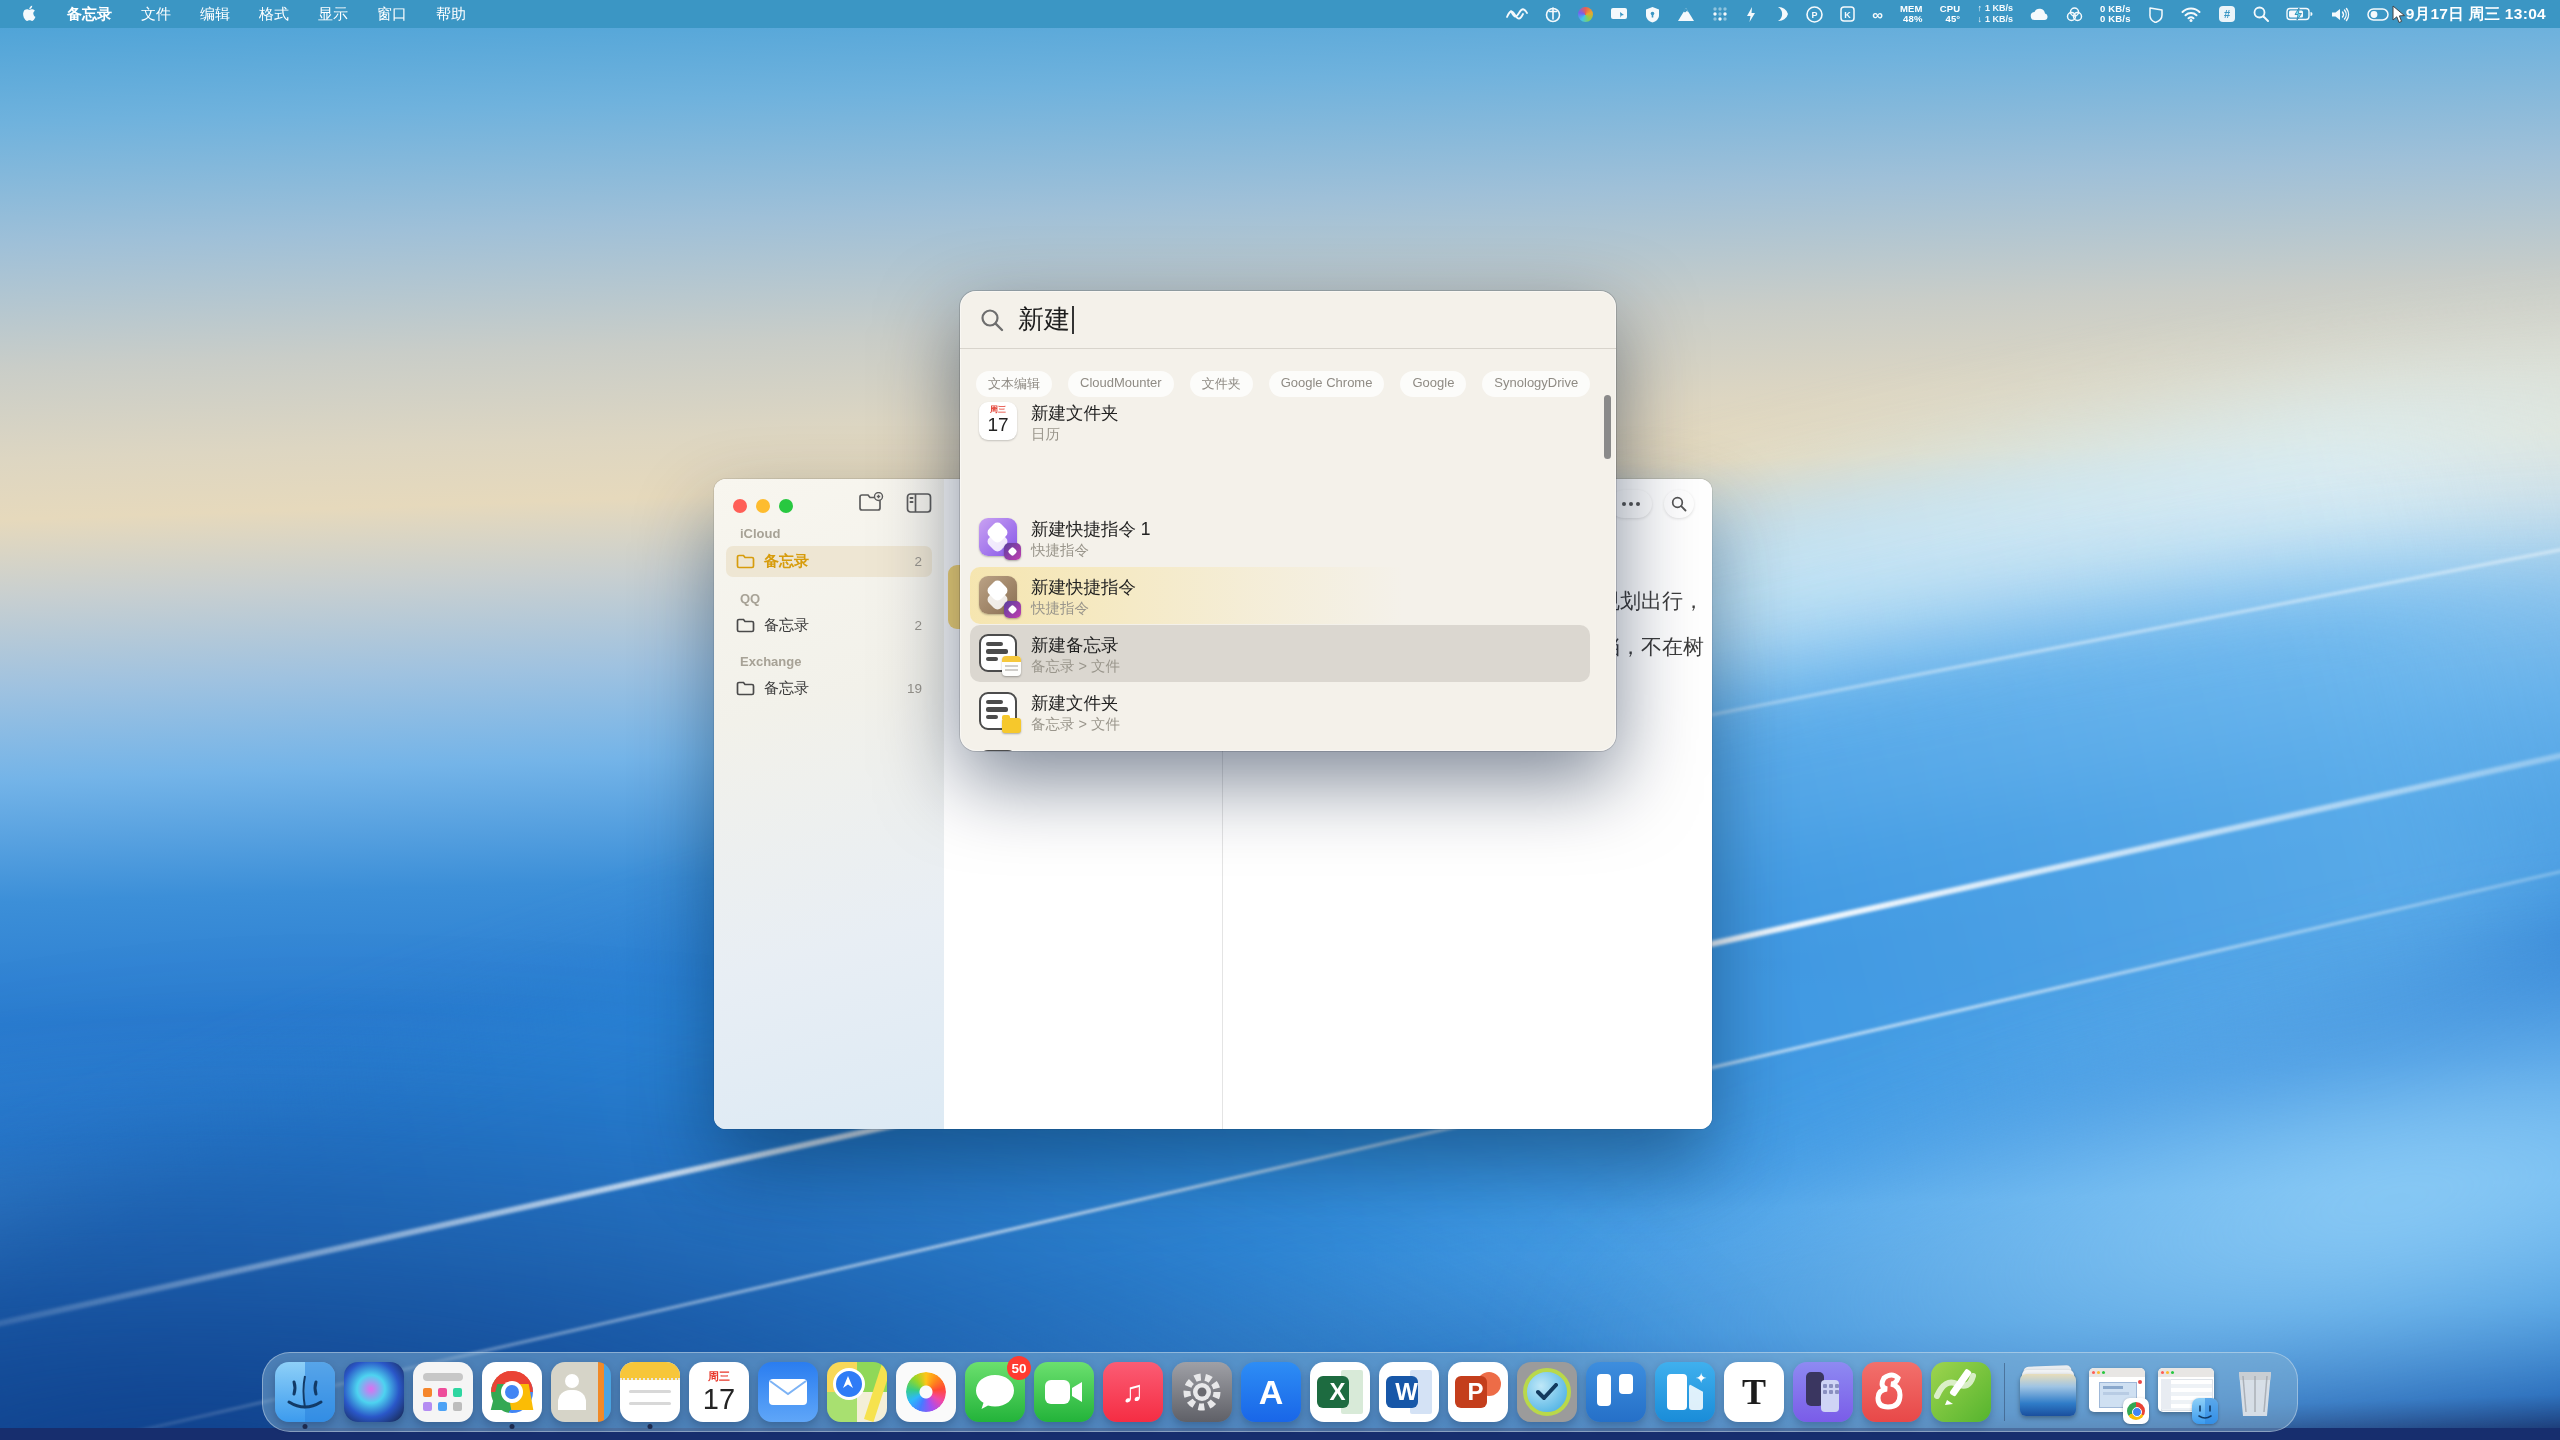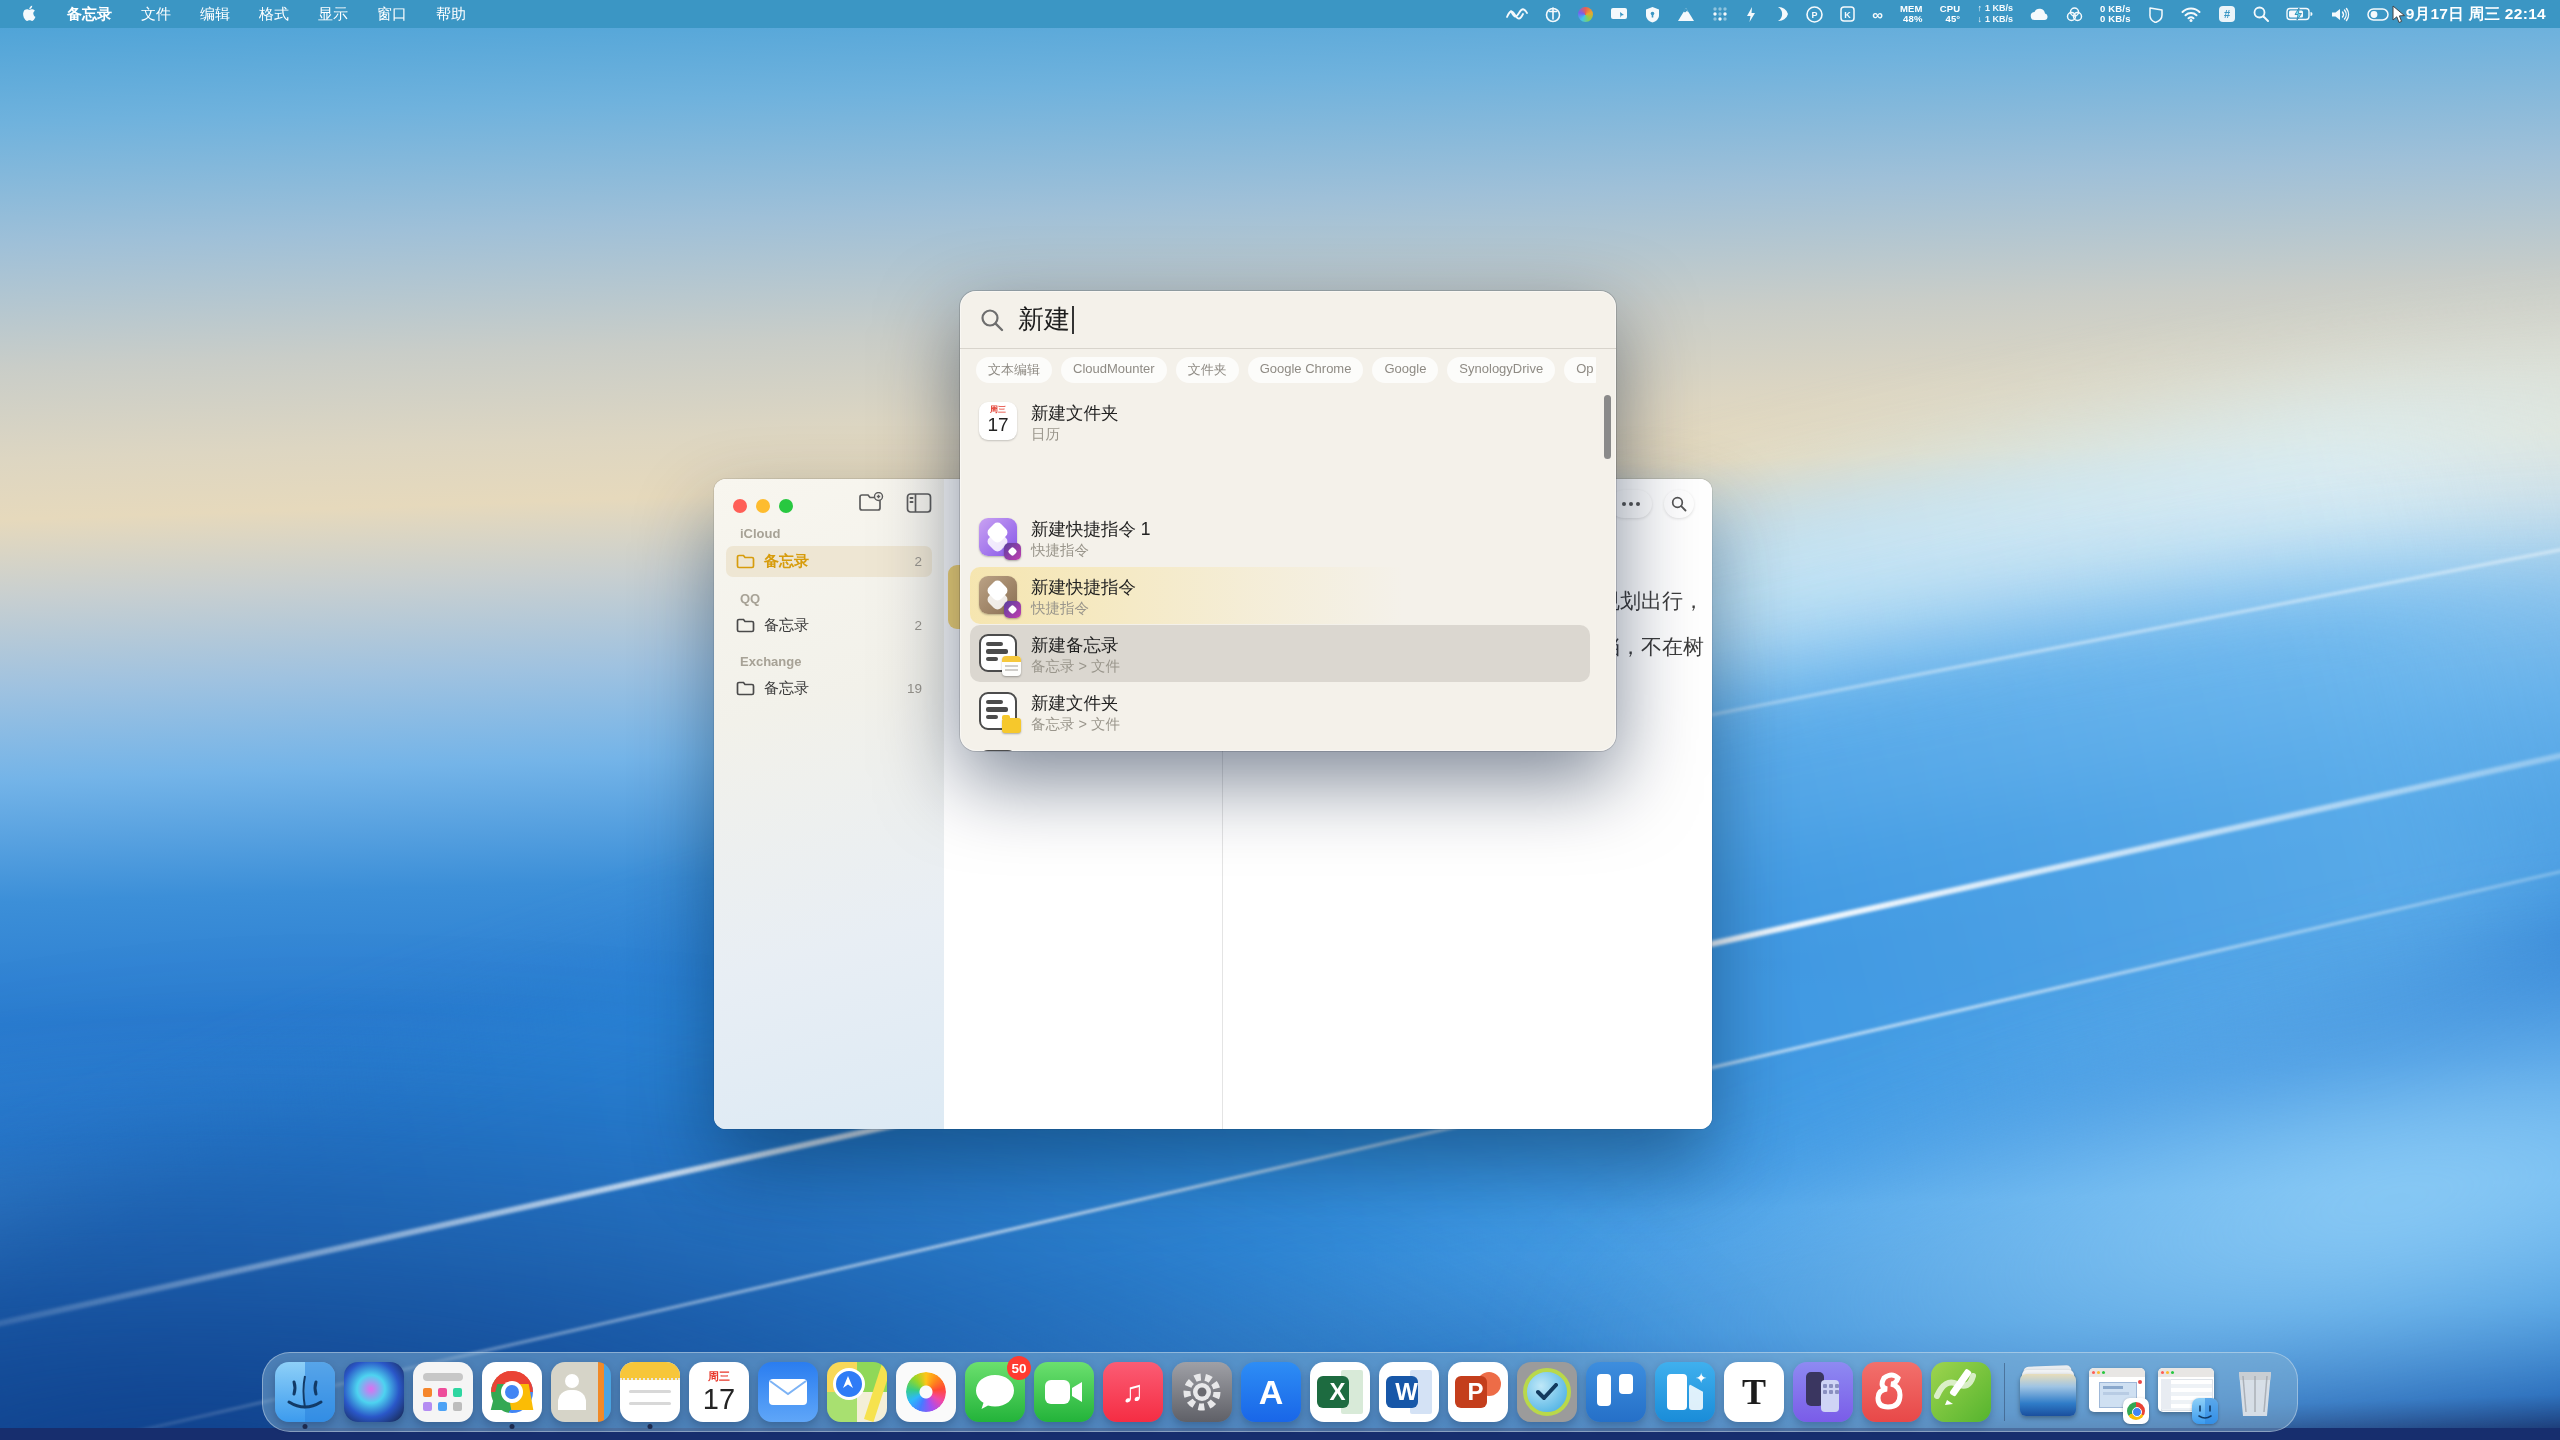--- a/index.html
+++ b/index.html
@@ -46,21 +46,21 @@
   .nw-editor{position:absolute;left:508px;top:0;width:490px;height:100%;background:#fff;border-left:1px solid #e4e4e4;overflow:hidden;}
   .nw-edline{position:absolute;color:#3d3d3d;font-size:21px;white-space:nowrap;}
   .nw-circbtn{position:absolute;top:11px;height:28px;background:#fff;border-radius:14px;display:flex;align-items:center;justify-content:center;box-shadow:0 1px 3px rgba(0,0,0,.12);color:#555;}
   
   .spotlight{position:absolute;left:960px;top:291px;width:640px;height:460px;border-radius:16px;
     background:#f4f1ea;box-shadow:0 30px 80px rgba(0,20,50,.5),0 0 0 1px rgba(255,255,255,.45) inset,0 0 0 1px rgba(0,0,0,.15);
     z-index:3;overflow:hidden;padding-left:16px;}
   .sp-searchrow{position:absolute;left:0;top:0;width:100%;height:57px;display:flex;align-items:center;border-bottom:1px solid #d8d4cc;}
   .sp-query{font-size:26px;color:#1e1e1e;margin-left:14px;}
   .caret{display:inline-block;width:2px;height:28px;background:#333;margin-left:2px;vertical-align:-4px;animation:none;}
-  .sp-chips{position:absolute;left:16px;top:66px;display:flex;gap:9px;width:620px;overflow:hidden;}
+  .sp-chips{position:absolute;left:16px;top:80px;display:flex;gap:16px;width:620px;overflow:hidden;}
   .chip{flex:0 0 auto;background:rgba(255,255,255,.75);color:#8f8b84;font-size:13px;padding:4px 12px;border-radius:13px;white-space:nowrap;}
   .sp-rows{position:absolute;left:0;top:98px;width:100%;height:362px;overflow:hidden;}
   .sp-row{position:absolute;left:10px;width:620px;height:57px;border-radius:10px;}
   .sp-row .ric{position:absolute;left:9px;top:9px;}
   .sp-title{position:absolute;left:61px;top:8px;font-size:17.5px;color:#222;}
   .sp-sub{position:absolute;left:61px;top:32px;font-size:14.5px;color:#9a968c;}
   .sp-row.sel{background:#dbd7d0;}
   .sp-row.ytint{background:linear-gradient(90deg,rgba(247,220,128,.55),rgba(247,220,128,.18) 45%,rgba(247,220,128,0) 70%);}
   .sp-badge{position:absolute;right:14px;top:17px;background:#e6e2da;color:#9b958b;font-size:12px;padding:4px 9px;border-radius:6px;}
   .sp-scroll{position:absolute;right:5px;top:104px;width:7px;height:64px;border-radius:4px;background:#8a8a8a;}
@@ -297,21 +297,21 @@
             <path d="M15.5 1.5 a10 10 0 0 1 0 12"></path>
           </g>
         </svg>
       </span>
     <span class="sticon">
         <svg width="22" height="15" viewBox="0 0 22 15">
           <rect x="1" y="2" width="20" height="11" rx="5.5" stroke="#fff" stroke-width="1.5" fill="none"></rect>
           <circle cx="7" cy="7.5" r="3.4" fill="#fff"></circle>
         </svg>
       </span>
-    <span class="stclock">9月17日 周三 22:14</span>
+    <span class="stclock">9月17日 周三 13:04</span>
   </div>
 </div>
 
 <div class="cursor" style="left:2392px;top:5px;">
   <svg width="15" height="20" viewBox="0 0 15 20">
       <path d="M1 1 L1 15 L4.8 11.8 L7 17.5 L9.6 16.4 L7.4 10.9 L12.5 10.6z" fill="#fff" stroke="#444" stroke-width="1"></path>
     </svg>
 </div>
 
 <div class="notes-win">

